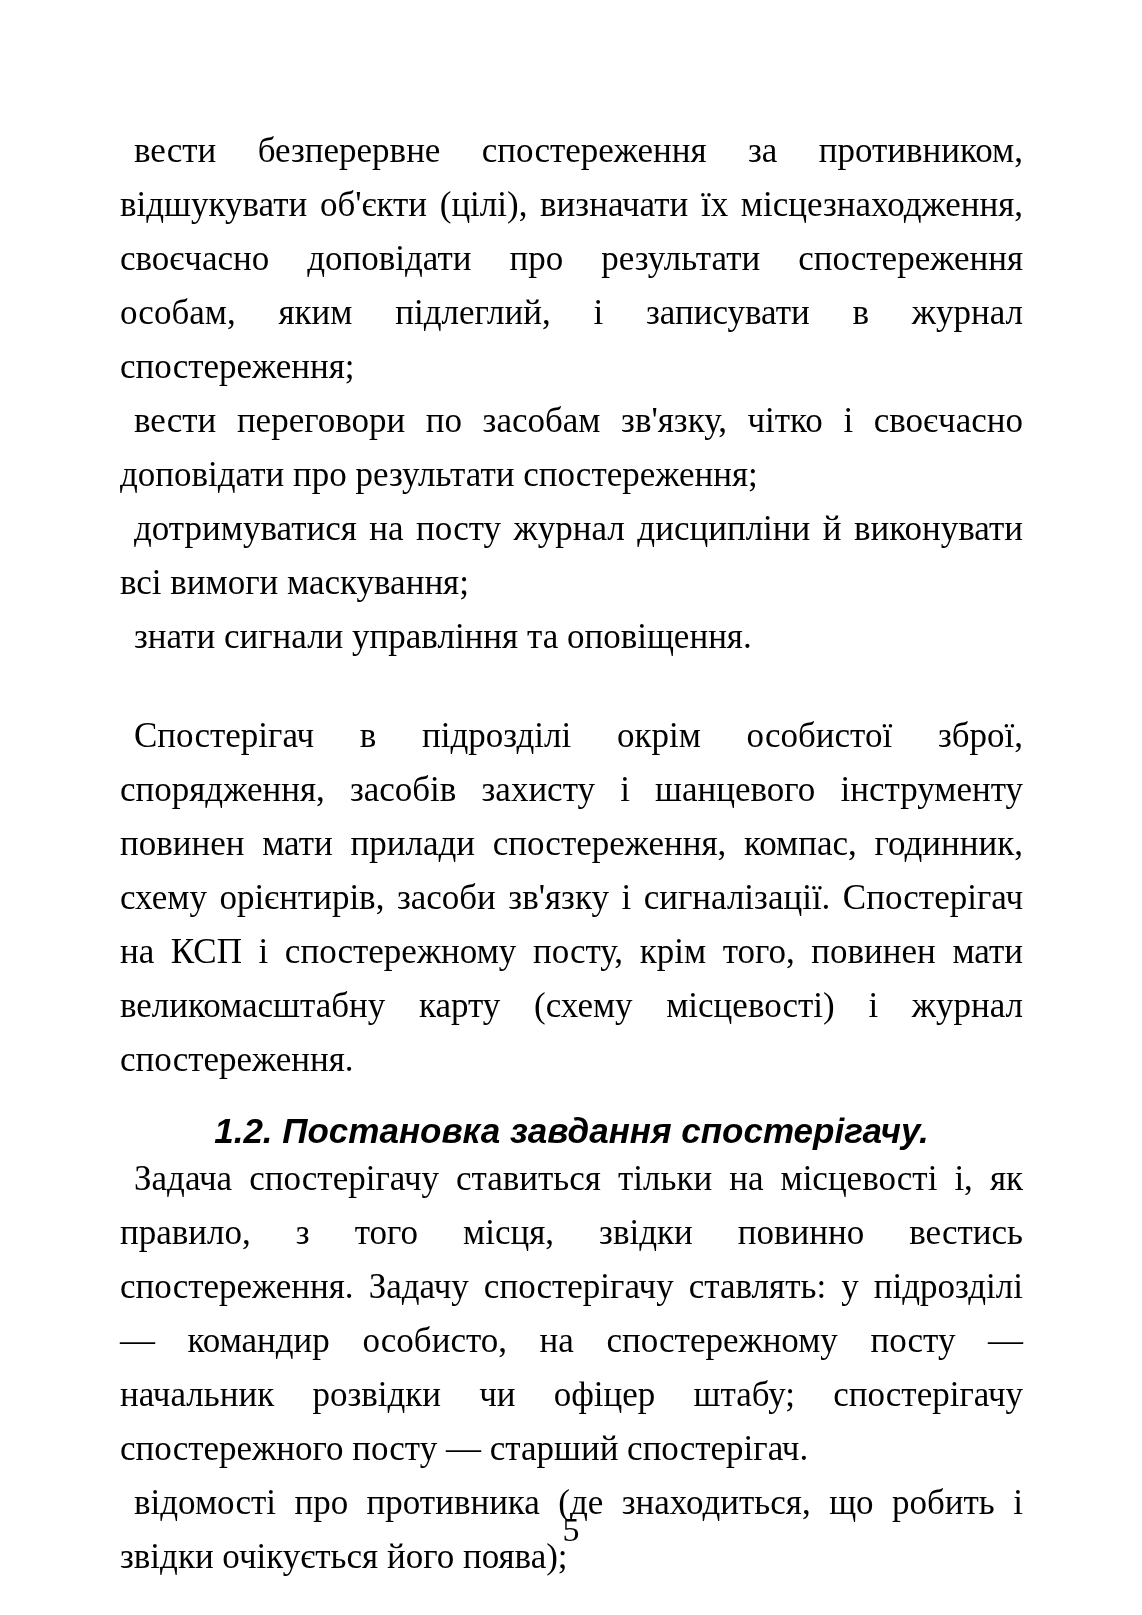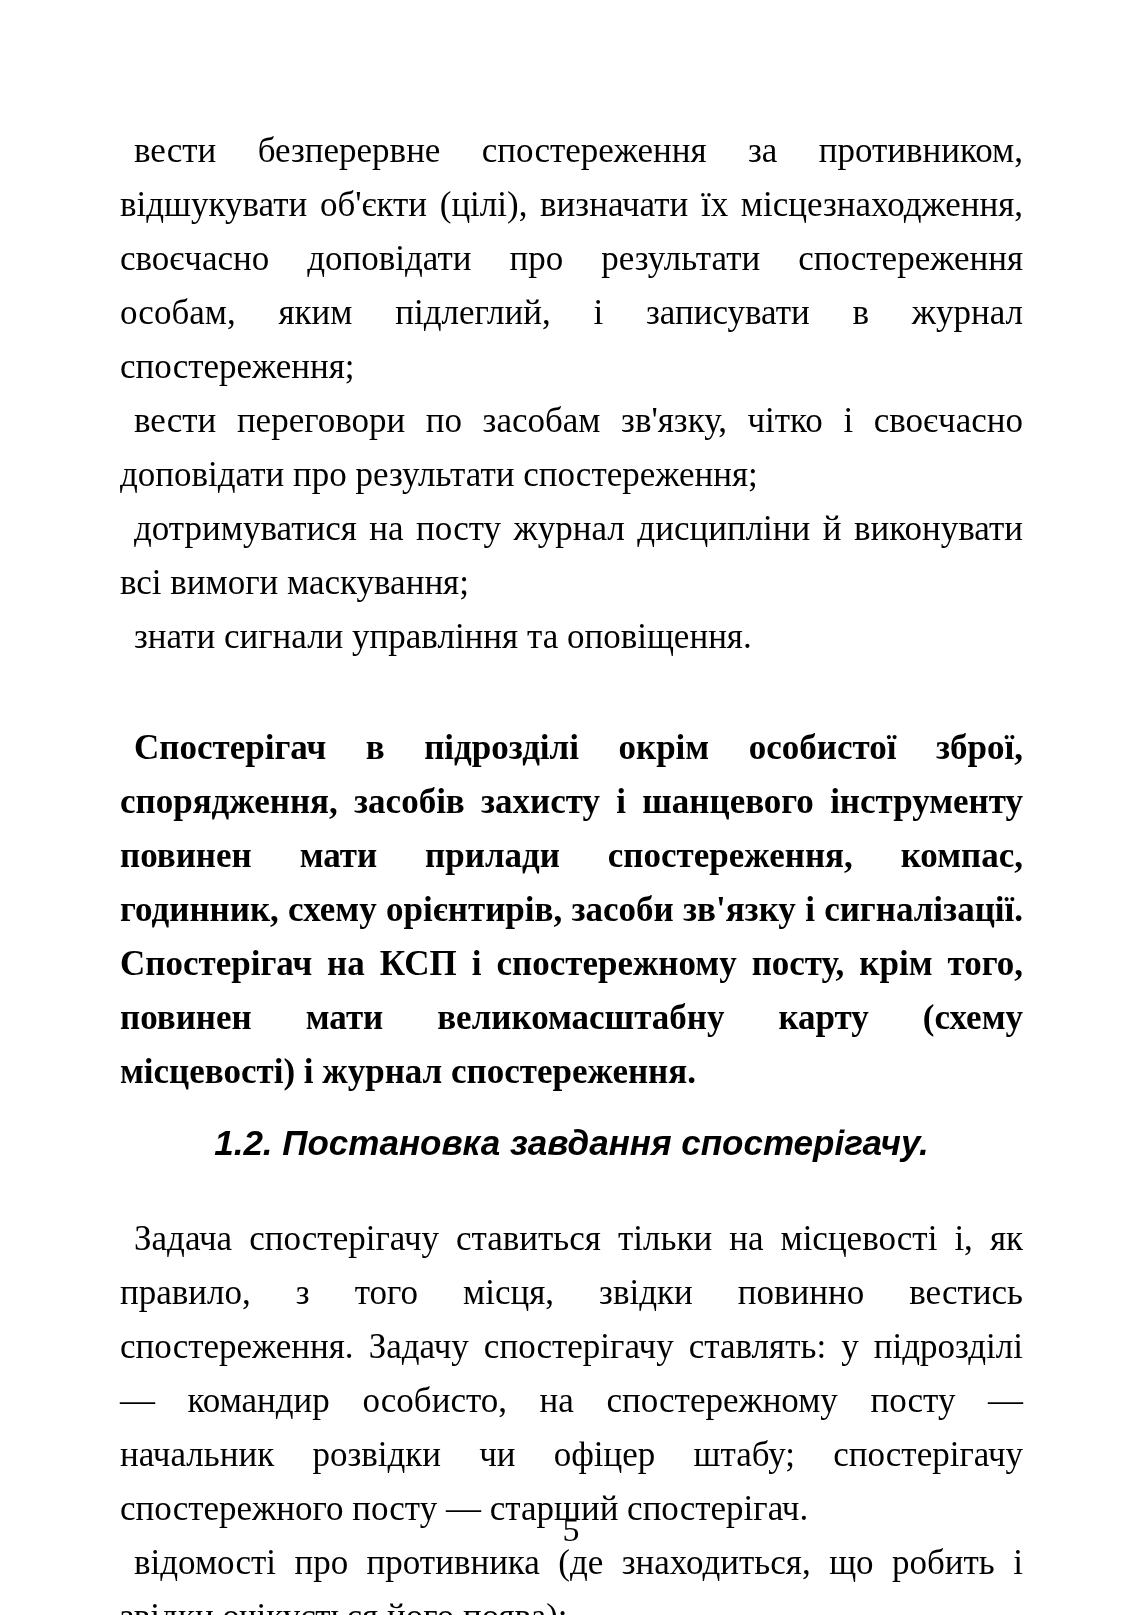--- a/index.html
+++ b/index.html
@@ -18,33 +18,31 @@
     top: 124px;
     width: 903px;
   }
   .para {
     font-size: 35px;
     line-height: 54px;
     text-align: justify;
     text-indent: 14px;
   }
   .gap-before {
-    margin-top: 57px;
-    font-weight: bold;
+    margin-top: 45px;
   }
   .section-heading {
     font-family: "Liberation Sans", sans-serif;
     font-weight: bold;
     font-style: italic;
     font-size: 35px;
     line-height: 43px;
     text-align: center;
     text-indent: 0;
     margin-top: 22px;
-    margin-bottom: 48px;
   }
   .page-number {
     position: absolute;
     top: 1512px;
     left: 0;
     width: 100%;
     text-align: center;
     font-size: 34px;
     line-height: 36px;
   }

